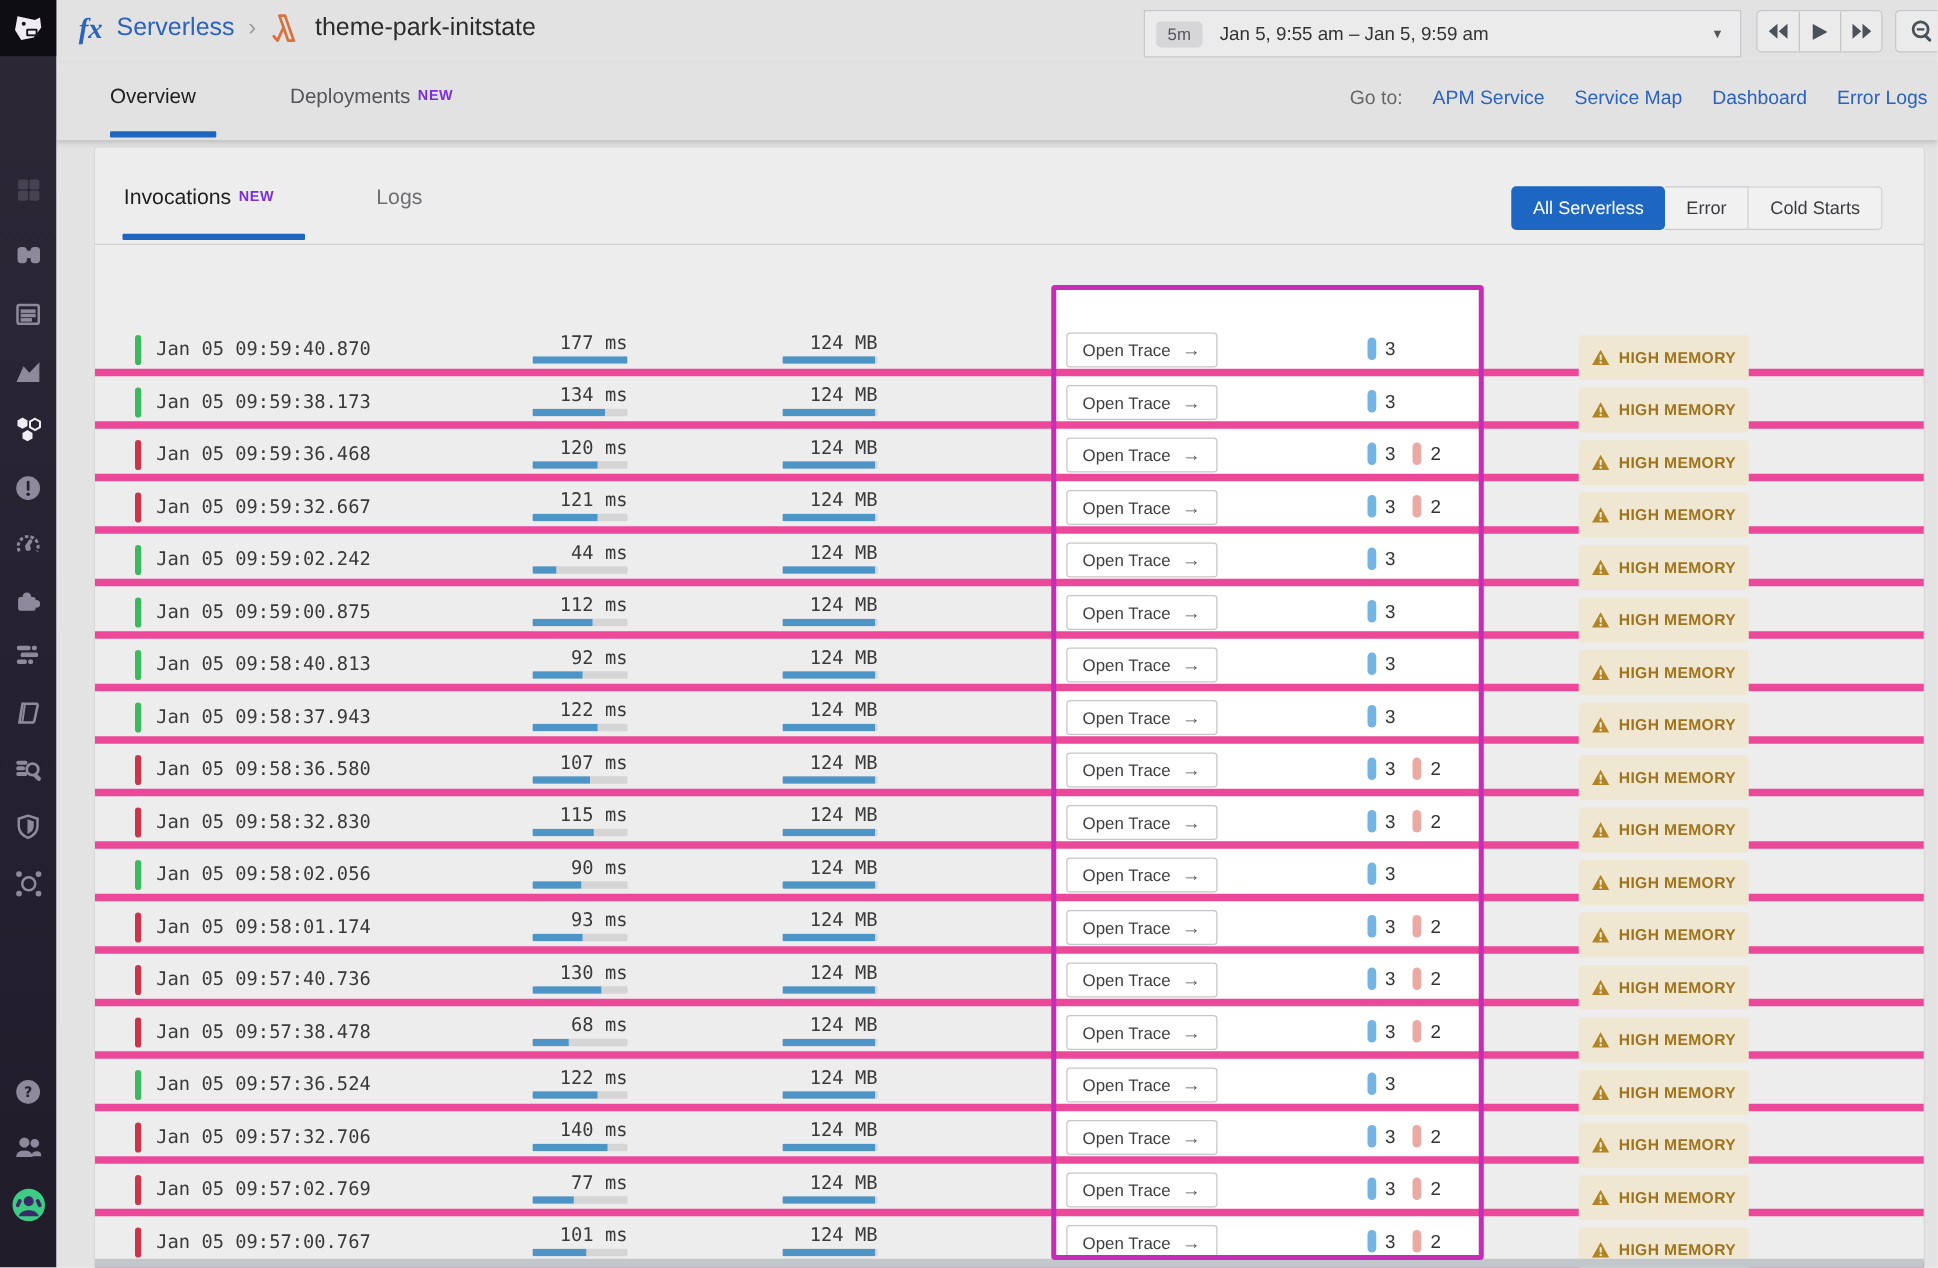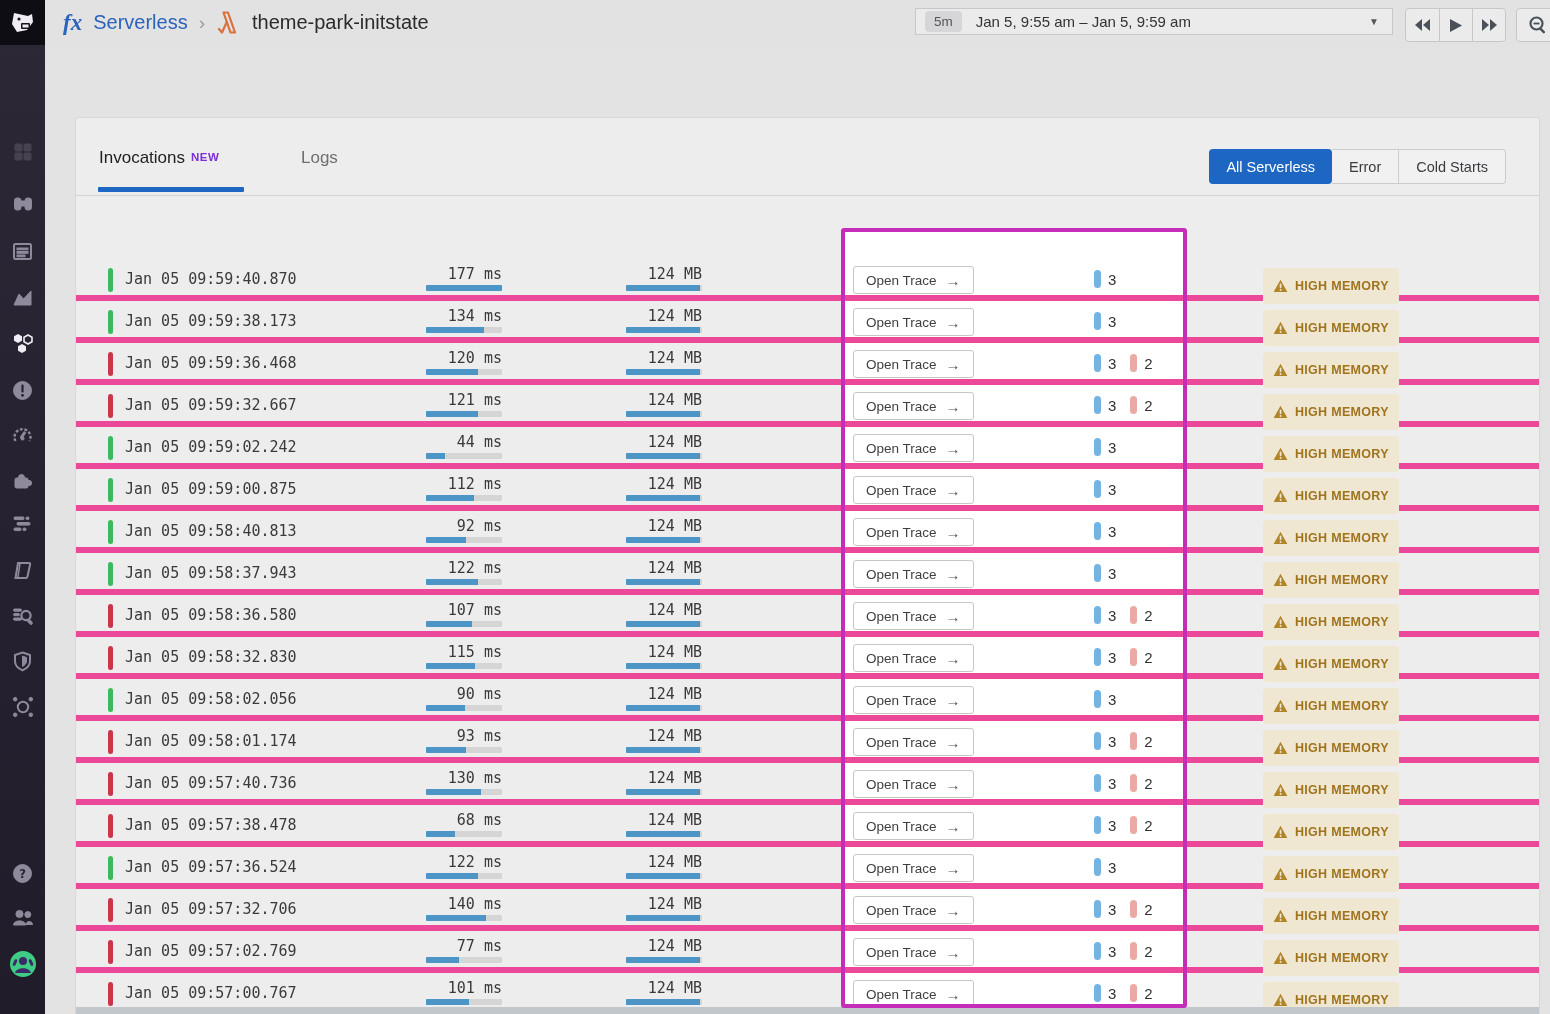--- a/index.html
+++ b/index.html
@@ -18,21 +18,21 @@
 
   
   #main { position:absolute; left:45px; top:0; width:1505px; height:1014px; }
   .topbar { position:absolute; top:0; left:0; width:1505px; height:50px; background:#e2e2e3; }
   .breadcrumb { position:absolute; left:18px; top:9px; display:flex; align-items:center; gap:11px; }
   .fx-glyph { font-family:"Liberation Serif",serif; font-style:italic; font-weight:bold; font-size:23px; color:#2a62bc; }
   .bc-app { font-size:20px; color:#2a62bc; cursor:pointer; }
   .bc-sep { font-size:19px; color:#9a9a9c; }
   .bc-entity { font-size:20px; color:#2b2b2b; font-weight:500; }
 
-  .time-box { position:absolute; left:870px; top:8px; width:478px; height:27px; background:#ebebec;
+  .time-box { position:absolute; left:870px; top:8px; width:478px; height:38px; background:#ebebec;
               border:1px solid #c7c7c9; border-radius:0; display:flex; align-items:center; cursor:pointer; }
   .time-duration { margin-left:9px; background:#d6d6d8; border-radius:4px; padding:3px 9px; font-size:13.5px; color:#55555a; }
   .time-range-label { margin-left:14px; font-size:15px; color:#333; }
   .time-caret { margin-left:auto; margin-right:13px; color:#55555a; font-size:10px; }
 
   .playback { position:absolute; left:1360px; top:8px; height:34px; display:flex; background:#ebebec;
               border:1px solid #c7c7c9; border-radius:4px; overflow:hidden; }
   .pb-btn { width:33px; height:32px; display:flex; align-items:center; justify-content:center; cursor:pointer; }
   .pb-btn + .pb-btn { border-left:1px solid #c7c7c9; }
   .pb-btn svg { fill:#4a5158; }
@@ -292,20 +292,32 @@
 
     <div class="zoom-out-btn">
       <svg width="20" height="20" viewBox="0 0 20 20">
         <circle cx="8.5" cy="8.5" r="6" fill="none" stroke="#4a5158" stroke-width="2.2"></circle>
         <rect x="5.5" y="7.6" width="6" height="1.8" fill="#4a5158"></rect>
         <rect x="13" y="12" width="2.4" height="7" rx="1.2" transform="rotate(-45 14.2 15.5)" fill="#4a5158"></rect>
       </svg>
     </div>
   </div>
 
+  <div class="navstrip">
+    <span class="nav-tab active" style="left:43px">Overview</span>
+    <span class="nav-tab idle" style="left:187px"><span>Deployments</span><span class="new-badge">NEW</span></span>
+    <div class="nav-underline"></div>
+    <div class="goto-row">
+      <span class="goto-label">Go to:</span>
+    <span class="goto-link">APM Service</span>
+        <span class="goto-link">Service Map</span>
+        <span class="goto-link">Dashboard</span>
+        <span class="goto-link">Error Logs</span>
+      </div>
+  </div>
 
   <div class="card">
     <div class="box-backing"></div>
 
     <div class="panel-tabs">
       <span class="ptab active" style="left:23px"><span>Invocations</span><span class="new-badge">NEW</span></span>
       <span class="ptab idle" style="left:225px">Logs</span>
       <div class="ptab-underline"></div>
       <div class="filters">
           <div class="filter-btn active">All Serverless</div>

